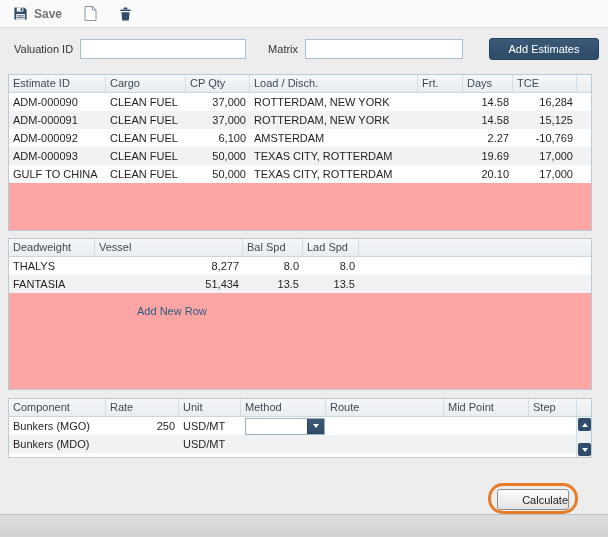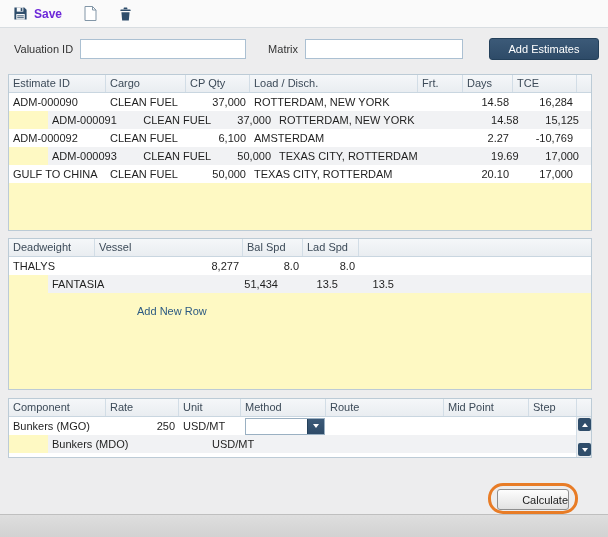--- a/index.html
+++ b/index.html
@@ -4,47 +4,47 @@
 <style>
   * { box-sizing: border-box; margin: 0; padding: 0; }
   html,body { width:608px; height:537px; }
   body { font-family:"Liberation Sans", sans-serif; font-size:11px; color:#222; background:#ececec; }
   .app { position:relative; width:608px; height:537px; background:#ededee; overflow:hidden; }
 
   
   .toolbar { position:absolute; top:0; left:0; right:0; height:28px; background:#fafafa;
              border-bottom:1px solid #d8dde1; display:flex; align-items:center; padding-left:13px; }
   .tb-btn { display:flex; align-items:center; gap:6px; cursor:default; }
-  .tb-save { color:#6d28d9; font-size:12px; font-weight:bold; }
+  .tb-save { color:#737373; font-size:12px; font-weight:bold; }
   .tb-sep { width:22px; }
   .tb-icon { display:flex; align-items:center; }
 
   
   .form-row { position:absolute; top:38px; left:0; right:0; height:22px; display:flex; align-items:center; }
   .form-row label { color:#333; margin-left:14px; }
   .form-row .lbl2 { margin-left:22px; }
   .txt { height:20px; width:166px; margin-left:7px; border:1px solid #abc0d2; background:#fff;
          font-family:"Liberation Sans",sans-serif; font-size:11px; padding:0 4px; }
   .txt.matrix { width:158px; }
   .btn-navy { margin-left:auto; margin-right:9px; width:110px; height:22px; background:linear-gradient(#3c5a78,#2e4b68);
               border:1px solid #24405a; border-radius:3px; color:#fff; font-family:"Liberation Sans",sans-serif;
               font-size:11px; cursor:pointer; }
 
   
-  .panel { position:absolute; left:8px; width:584px; background:#fef9c3; border:1px solid #bccbd6; overflow:hidden; }
+  .panel { position:absolute; left:8px; width:584px; background:#fca5a5; border:1px solid #bccbd6; overflow:hidden; }
   .panel-estimates { top:74px;  height:157px; }
   .panel-vessels   { top:238px; height:152px; }
   .panel-components{ top:398px; height:60px; }
 
   .grid-header { display:flex; height:18px; background:linear-gradient(#f5f7f9,#e9edf1);
                  border-bottom:1px solid #c9d6e0; color:#3c4a58; }
   .hc { padding:2px 4px; border-right:1px solid #d2dde6; white-space:nowrap; overflow:hidden; }
   .hc.fill { flex:1; border-right:none; }
   .grid-row { display:flex; height:18px; align-items:center; background:#fff; }
-  .grid-row.alt { background:#f1f2f4;margin-left:39px; }
+  .grid-row.alt { background:#f1f2f4; }
   .gc { padding:0 4px; white-space:nowrap; overflow:hidden; color:#1f1f1f; }
   .gc.fill { flex:1; }
   .num { text-align:right; }
 
   
   .c-est{width:97px} .c-cargo{width:80px} .c-qty{width:64px} .c-load{width:168px}
   .c-frt{width:45px} .c-days{width:50px} .c-tce{width:64px}
   
   .v-name{width:148px} .v-dwt{width:86px} .v-bal{width:60px} .v-lad{width:56px}
   

